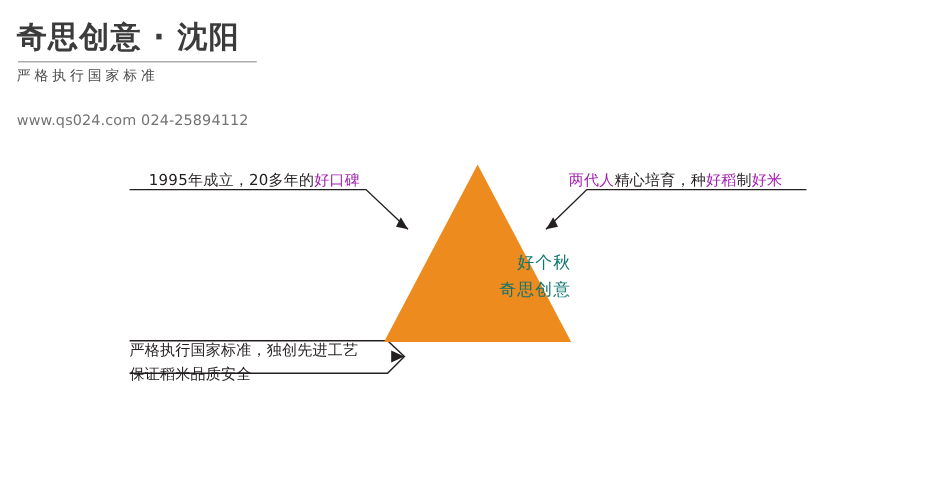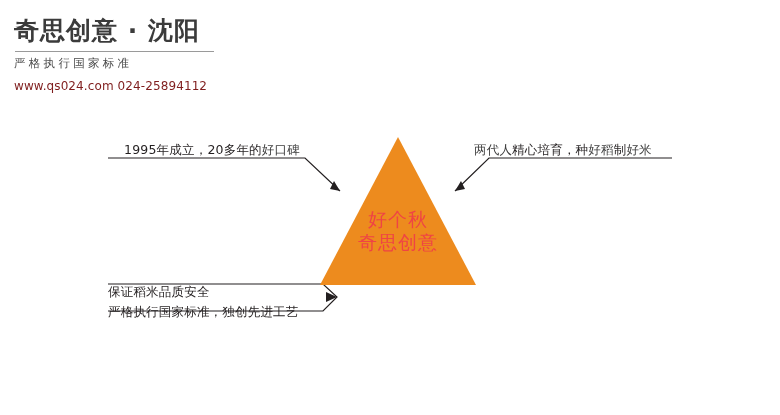--- a/index.html
+++ b/index.html
@@ -45,23 +45,23 @@
     margin: 5px 0 4px 1px;
   }
   .logo-sub {
     font-size: 11.5px;
     color: #4a4a4a;
     letter-spacing: 3.3px;
     line-height: 15px;
     white-space: nowrap;
   }
   .logo-url {
-    margin-top: 8px;
+    margin-top: 22px;
     font-size: 12px;
-    color: #7f1d1d;
+    color: #737373;
     letter-spacing: 0.1px;
     line-height: 15px;
     white-space: nowrap;
   }
 
   
   .triangle {
     position: absolute;
     left: 320px;
     top: 137px;
@@ -69,38 +69,38 @@
     height: 0;
     border-left: 78px solid transparent;
     border-right: 78px solid transparent;
     border-bottom: 148px solid #ED8B1E;
   }
   .triangle-label {
     position: absolute;
     left: 320px;
     top: 208px;
     width: 156px;
-    text-align: center;
-    color: #ef4444;
-    font-size: 19px;
+    text-align: right;
+    color: #0f766e;
+    font-size: 14px;
     line-height: 23px;
     letter-spacing: 1px;
     z-index: 3;
   }
 
   
   .callout {
     position: absolute;
     font-size: 12.5px;
     color: #231f20;
     line-height: 19px;
     white-space: nowrap;
     letter-spacing: 0.2px;
   }
-  .accent { color: #404040; }
+  .accent { color: #a21caf; }
 
   .callout-left-top { left: 124px; top: 140px; }
   .callout-right-top { left: 474px; top: 140px; text-align: right; }
   .callout-bottom { left: 108px; top: 282px; line-height: 20px; }
 
   svg.lines {
     position: absolute;
     left: 0; top: 0;
     width: 780px;
     height: 415px;
@@ -139,17 +139,17 @@
 
   <div class="callout callout-left-top">
     <span>1995年成立，20多年的</span><span class="accent">好口碑</span>
   </div>
 
   <div class="callout callout-right-top">
     <span class="accent">两代人</span><span>精心培育，种</span><span class="accent">好稻</span><span>制</span><span class="accent">好米</span>
   </div>
 
   <div class="callout callout-bottom">
+    <div>严格执行国家标准，独创先进工艺</div>
     <div>保证稻米品质安全</div>
-    <div>严格执行国家标准，独创先进工艺</div>
   </div>
 
 </div>
 
 </body></html>

